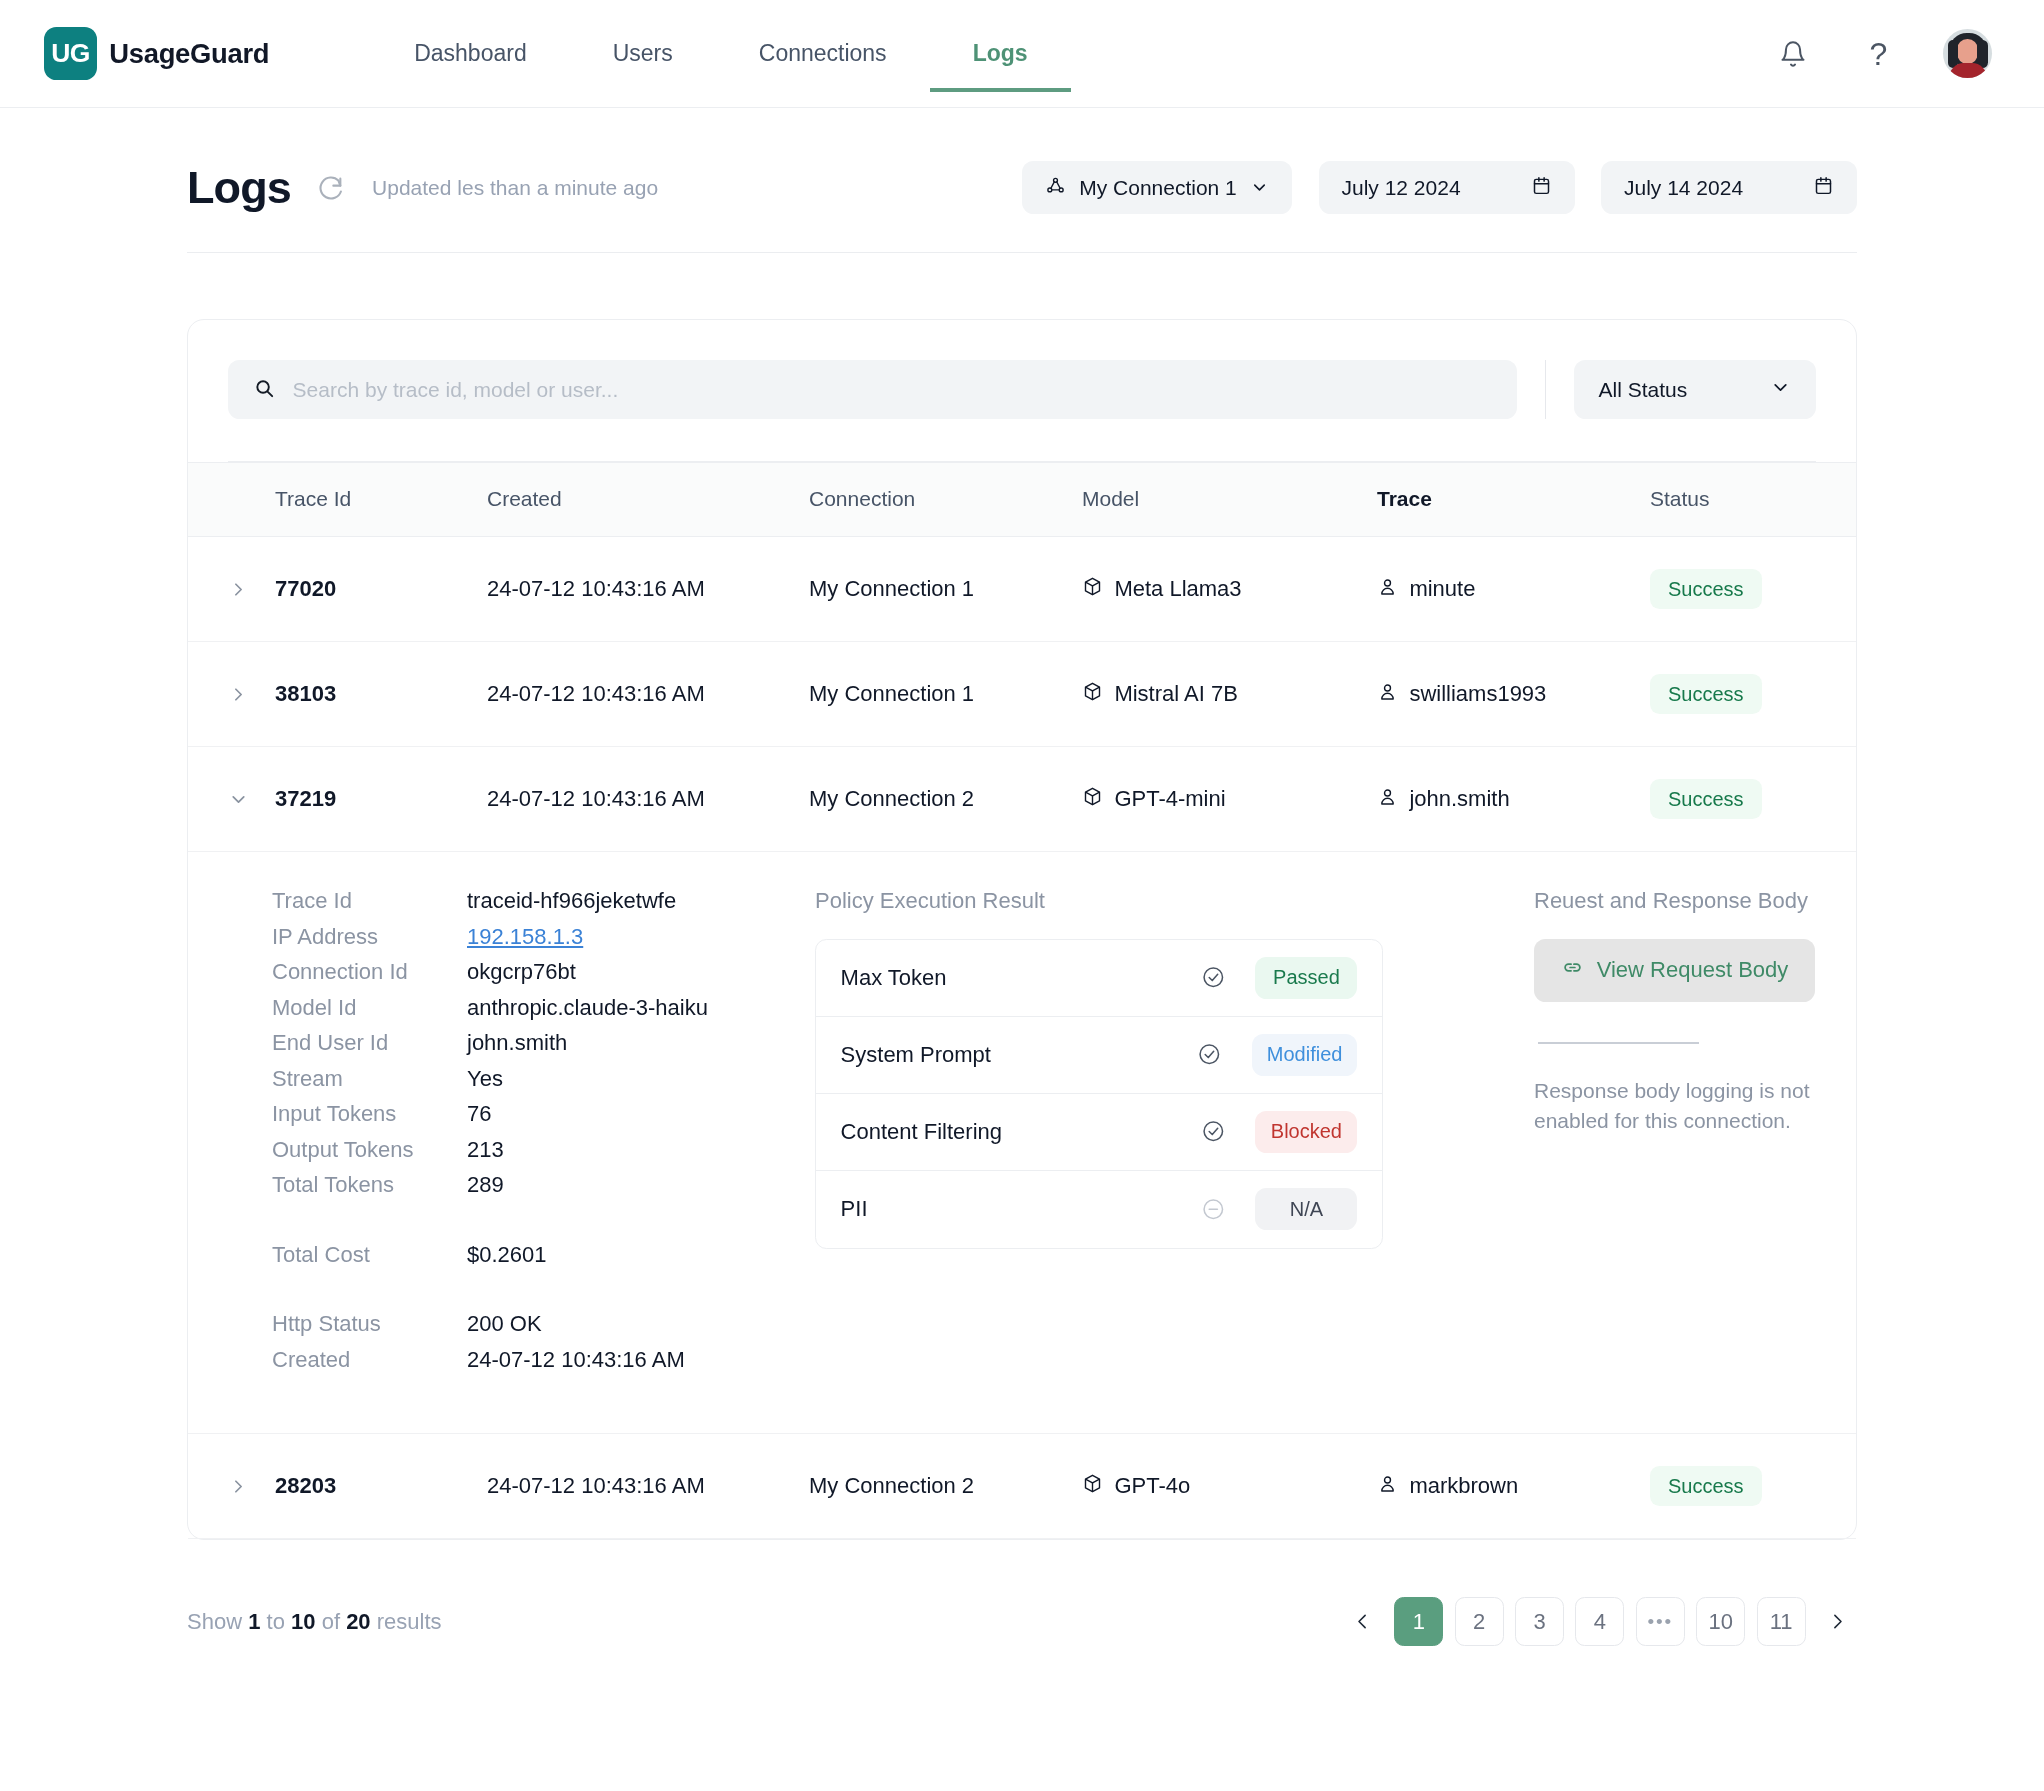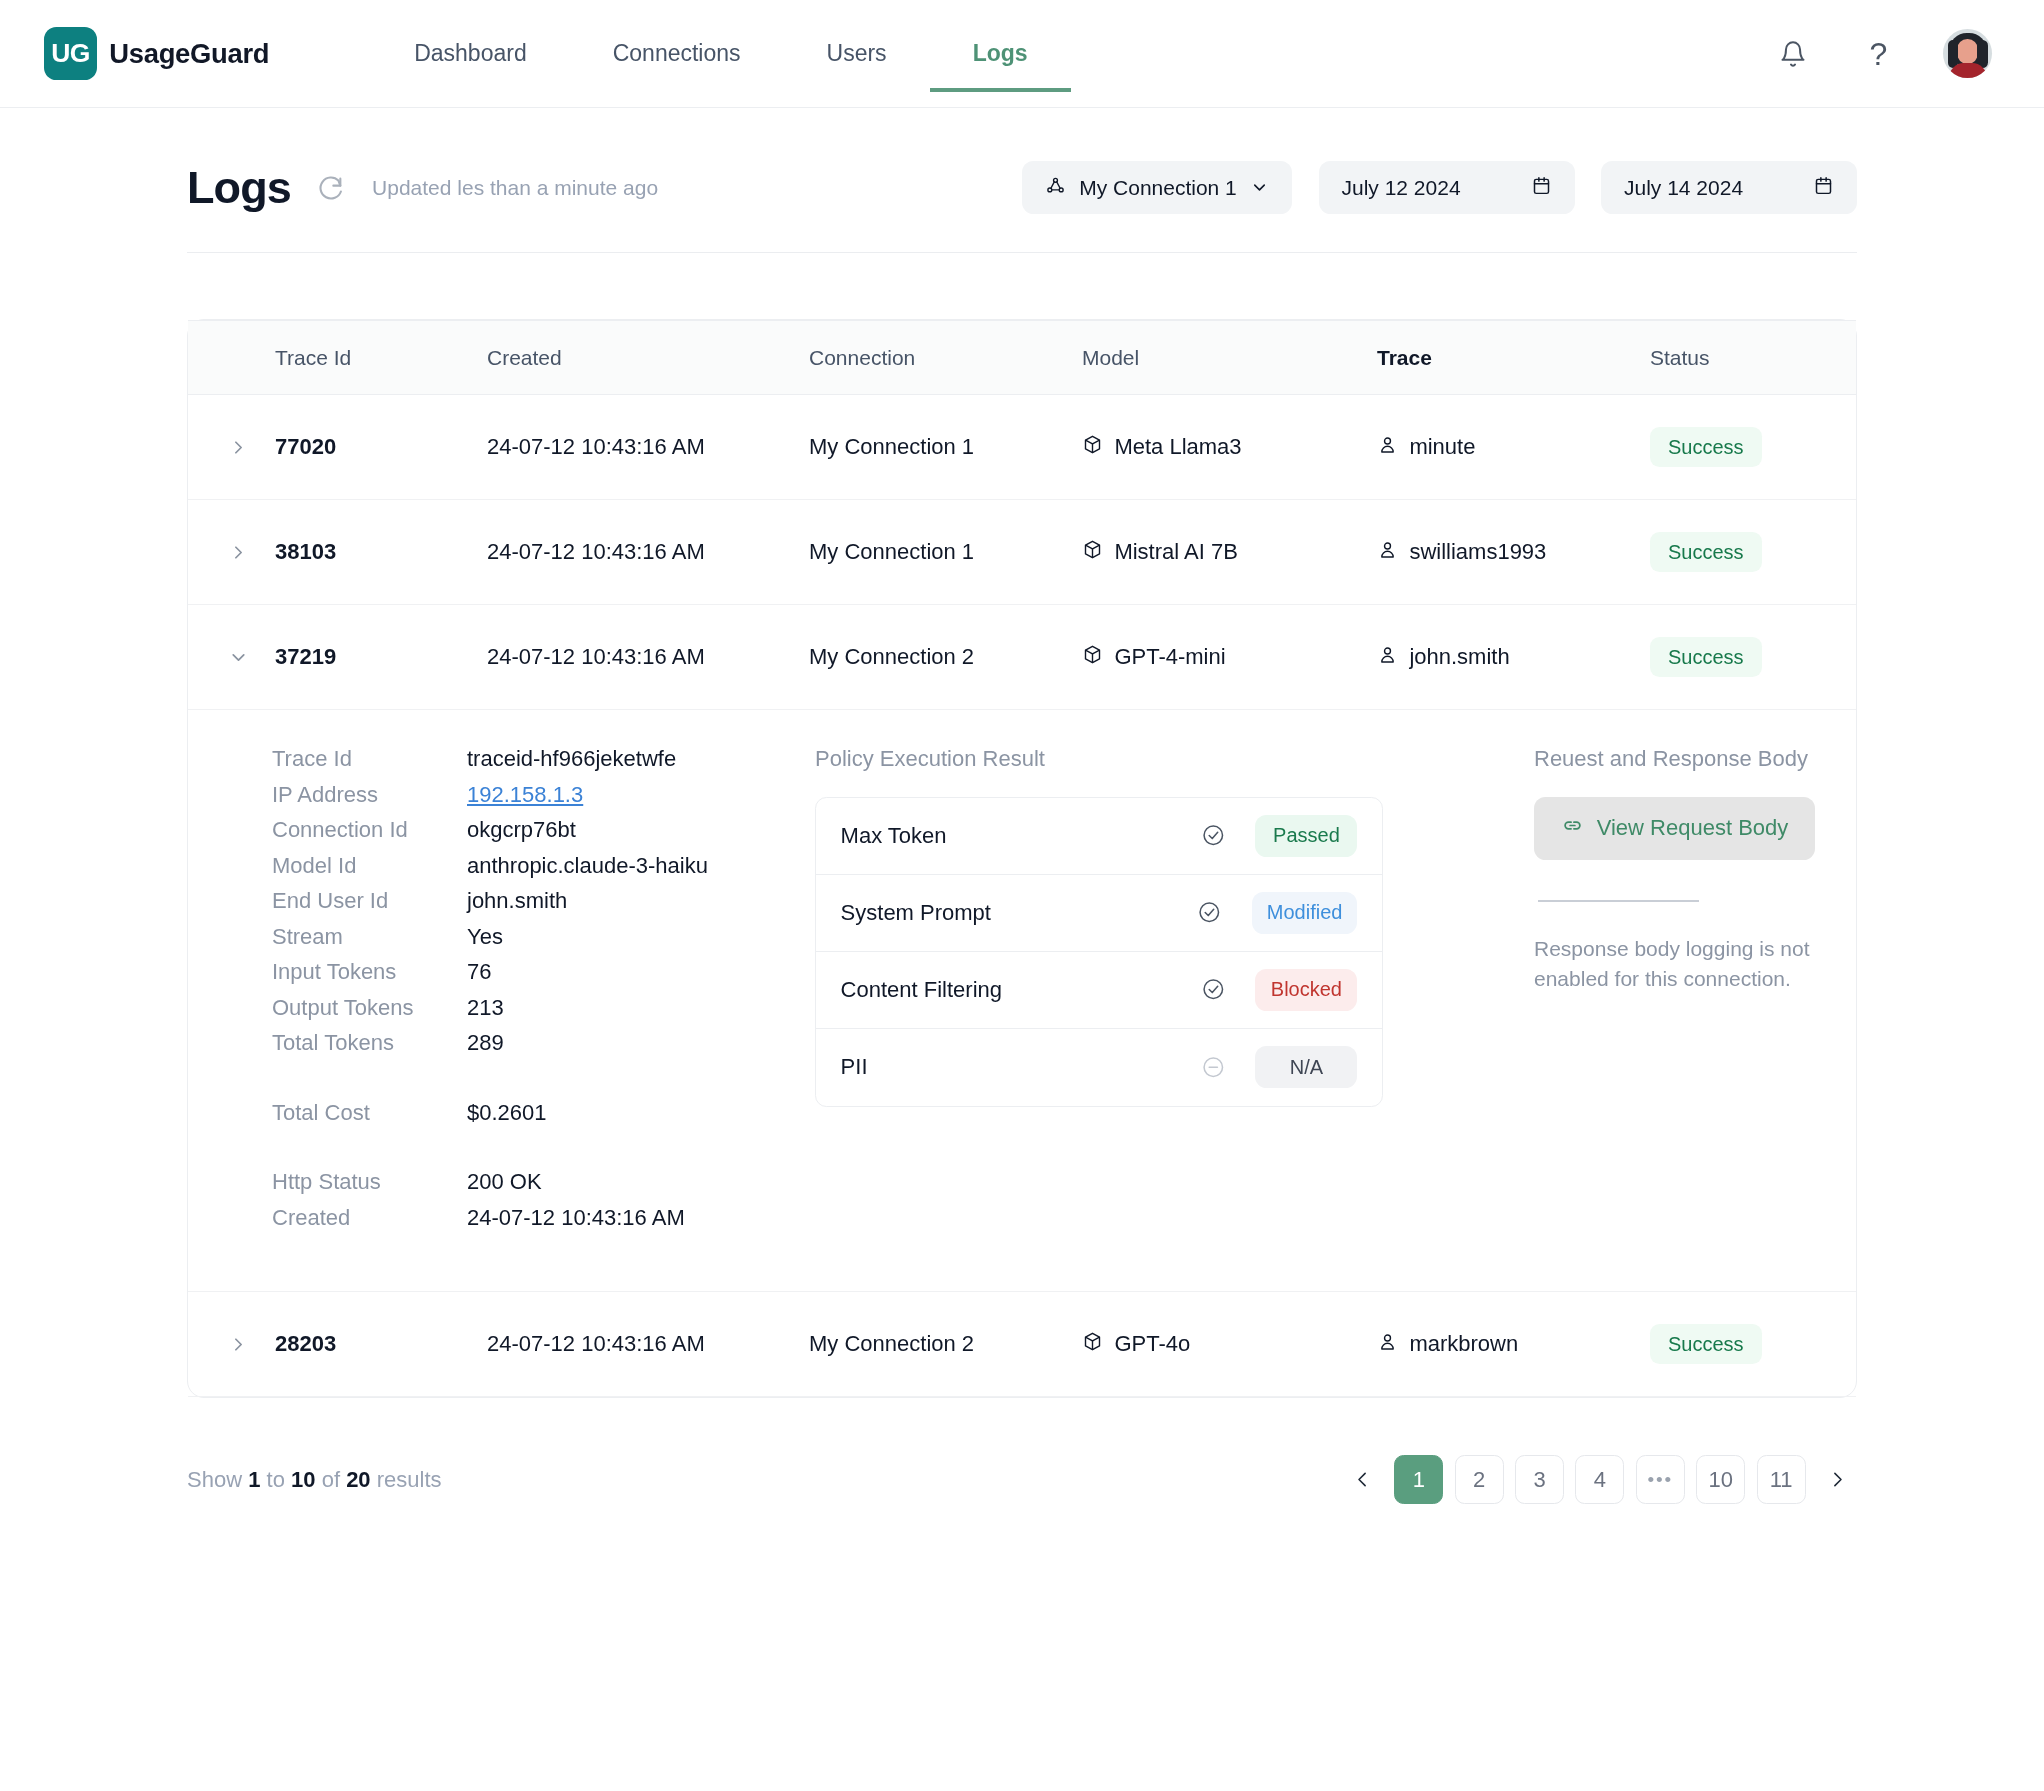--- a/index.html
+++ b/index.html
@@ -257,22 +257,22 @@
 <body>
 
 <div class="topbar">
   <div class="brand">
     <div class="brand-logo">UG</div>
     <div class="brand-name">UsageGuard</div>
   </div>
 
   <div class="nav">
     <div class="nav-item">Dashboard</div>
+    <div class="nav-item">Users</div>
     <div class="nav-item">Connections</div>
-    <div class="nav-item">Users</div>
     <div class="nav-item active">Logs</div>
   </div>
 
   <div class="topbar-right">
     <div class="icon-btn">
       <svg width="28" height="28" viewBox="0 0 24 24" fill="none" stroke="#4b5563" stroke-width="1.7" stroke-linecap="round" stroke-linejoin="round">
         <path d="M18 8A6 6 0 0 0 6 8c0 7-3 9-3 9h18s-3-2-3-9"></path>
         <path d="M13.73 21a2 2 0 0 1-3.46 0"></path>
       </svg>
     </div>
@@ -335,20 +335,43 @@
           <svg width="21" height="21" viewBox="0 0 24 24" fill="none" stroke="#101828" stroke-width="1.7" stroke-linecap="round" stroke-linejoin="round">
             <rect x="4" y="5" width="16" height="16" rx="2"></rect>
               <path d="M4 10h16M9 3v4M15 3v4"></path>
           </svg>
         </span>
       </div>
     </div>
   </div>
 
   <div class="card">
+    <div class="card-top">
+      <div class="search-row">
+        <div class="search-box">
+          <span>
+            <svg width="23" height="23" viewBox="0 0 24 24" fill="none" stroke="#141b26" stroke-width="2" stroke-linecap="round" stroke-linejoin="round">
+              <circle cx="10.5" cy="10.5" r="6"></circle>
+                <path d="M15.2 15.2 20 20"></path>
+            </svg>
+          </span>
+          <input type="text" placeholder="Search by trace id, model or user..." style="">
+        </div>
+        <div class="vdiv"></div>
+        <div class="status-select">
+          <span>All Status</span>
+          <span>
+            <svg width="21" height="21" viewBox="0 0 24 24" fill="none" stroke="#101828" stroke-width="2" stroke-linecap="round" stroke-linejoin="round">
+                <polyline points="6 9 12 15 18 9"></polyline>
+              </svg>
+          </span>
+        </div>
+      </div>
+      <div class="search-sep"></div>
+    </div>
 
     <table class="logs">
       <thead>
         <tr>
           <th class="c-exp"></th>
           <th class="c-trace">Trace Id</th>
           <th class="c-created">Created</th>
           <th class="c-conn">Connection</th>
           <th class="c-model">Model</th>
           <th class="c-user user-col">Trace</th>

